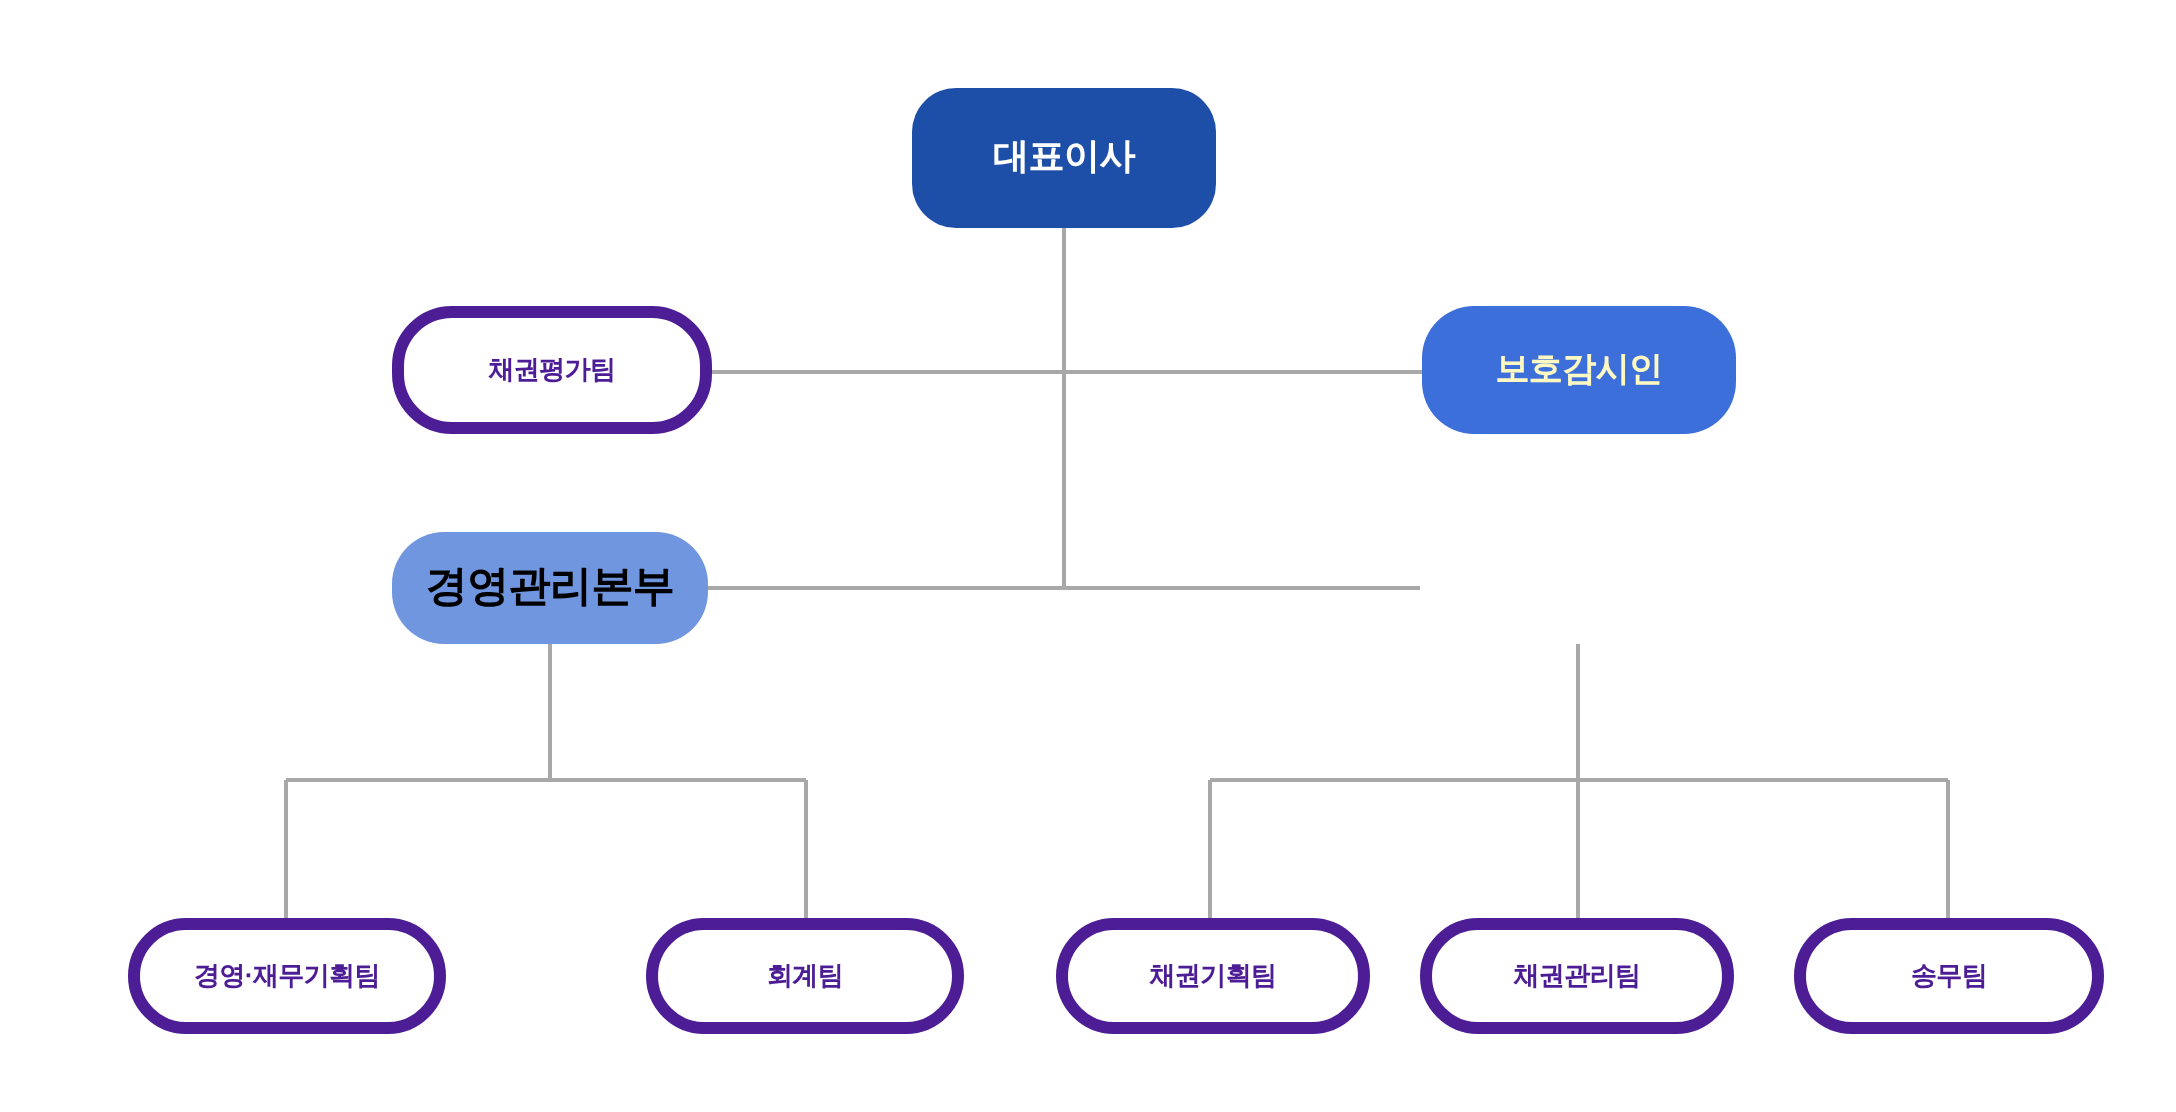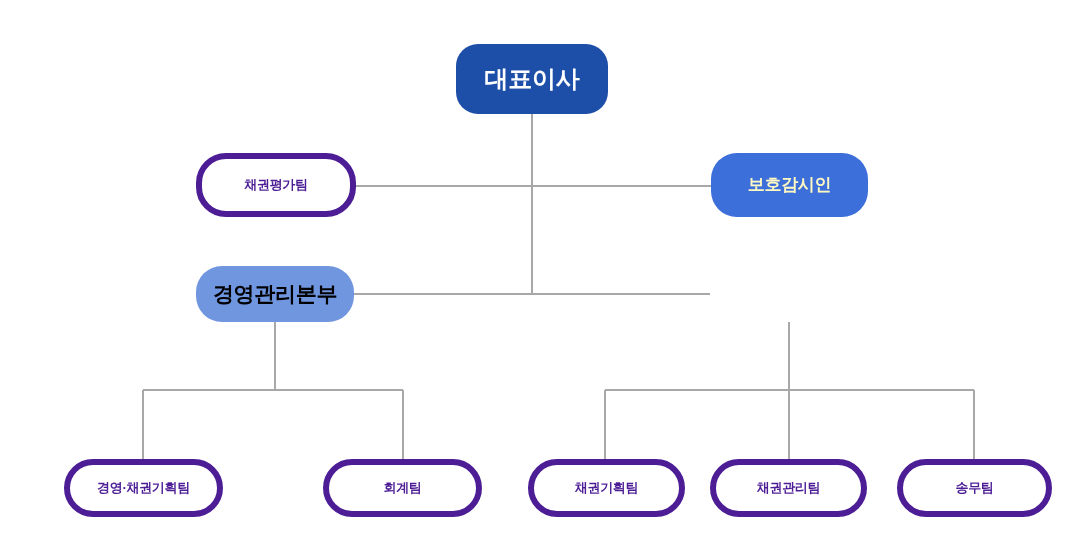--- a/index.html
+++ b/index.html
@@ -38,21 +38,21 @@
     line-height: 1.1;
   }
   .node-label {
     display: block;
   }
 
   
   .v-ceo {
     background: #1e4fa8;
     color: #ffffff;
-    font-size: 24px;
+    font-size: 18px;
     font-weight: bold;
     border-radius: 22px;
   }
   .v-solid-mid {
     background: #3c6fd9;
     color: #fef9c3;
     font-size: 17px;
     font-weight: bold;
     border-radius: 26px;
   }
@@ -110,21 +110,21 @@
   <div class="node v-solid-mid" style="left:711px; top:153px; width:157px; height:64px;">
     <span class="node-label">보호감시인</span>
   </div>
 
   <div class="node v-solid-light" style="left:196px; top:266px; width:158px; height:56px;">
     <span class="node-label">경영관리본부</span>
   </div>
 
 
   <div class="node v-outline" style="left:64px; top:459px; width:159px; height:58px;">
-    <span class="node-label">경영·채권기획팀</span>
+    <span class="node-label">경영·재무기획팀</span>
   </div>
 
   <div class="node v-outline" style="left:528px; top:459px; width:157px; height:58px;">
     <span class="node-label">채권기획팀</span>
   </div>
 
   <div class="node v-outline" style="left:323px; top:459px; width:159px; height:58px;">
     <span class="node-label">회계팀</span>
   </div>
 

